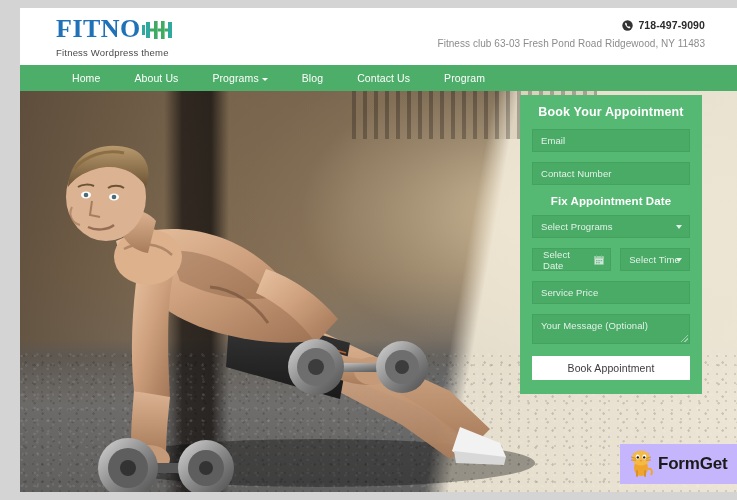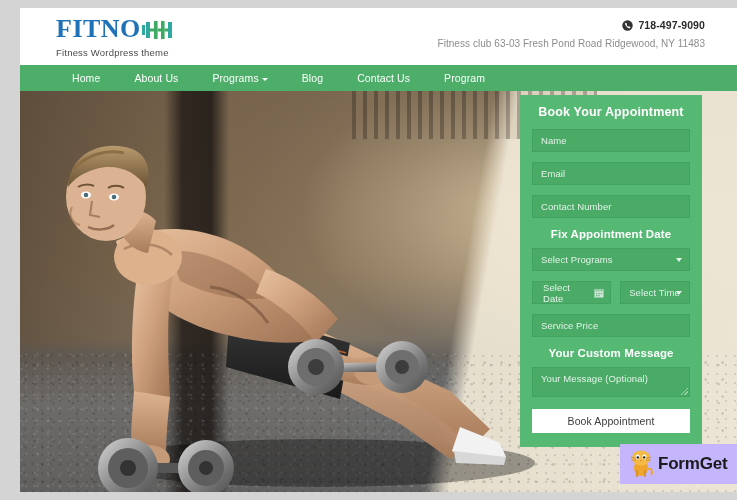--- a/index.html
+++ b/index.html
@@ -461,23 +461,20 @@
           <circle cx="186" cy="377" r="28" fill="url(#metalG)"></circle>
           <circle cx="186" cy="377" r="18" fill="#5e5e5e"></circle>
           <circle cx="186" cy="377" r="7" fill="#333333"></circle>
         </g>
       </svg>
 
       <div class="appointment-panel">
 
         <div class="panel-title">Book Your Appointment</div>
 
-        <div class="field">
-          <span class="value">Name</span>
-        </div>
 
         <div class="field">
           <span class="value">Email</span>
         </div>
 
         <div class="field">
           <span class="value">Contact Number</span>
         </div>
 
         <div class="section-title">Fix Appointment Date</div>
@@ -507,21 +504,20 @@
           <div class="field time select">
             <span class="value">Select Time</span>
             <span class="sel-caret"></span>
           </div>
         </div>
 
         <div class="field">
           <span class="value">Service Price</span>
         </div>
 
-        <div class="section-title">Your Custom Message</div>
 
         <div class="msg-area">
           <span>Your Message (Optional)</span>
           <span class="resize-grip"></span>
         </div>
 
         <button class="submit-button">Book Appointment</button>
       </div>
     </div>
   </div>

